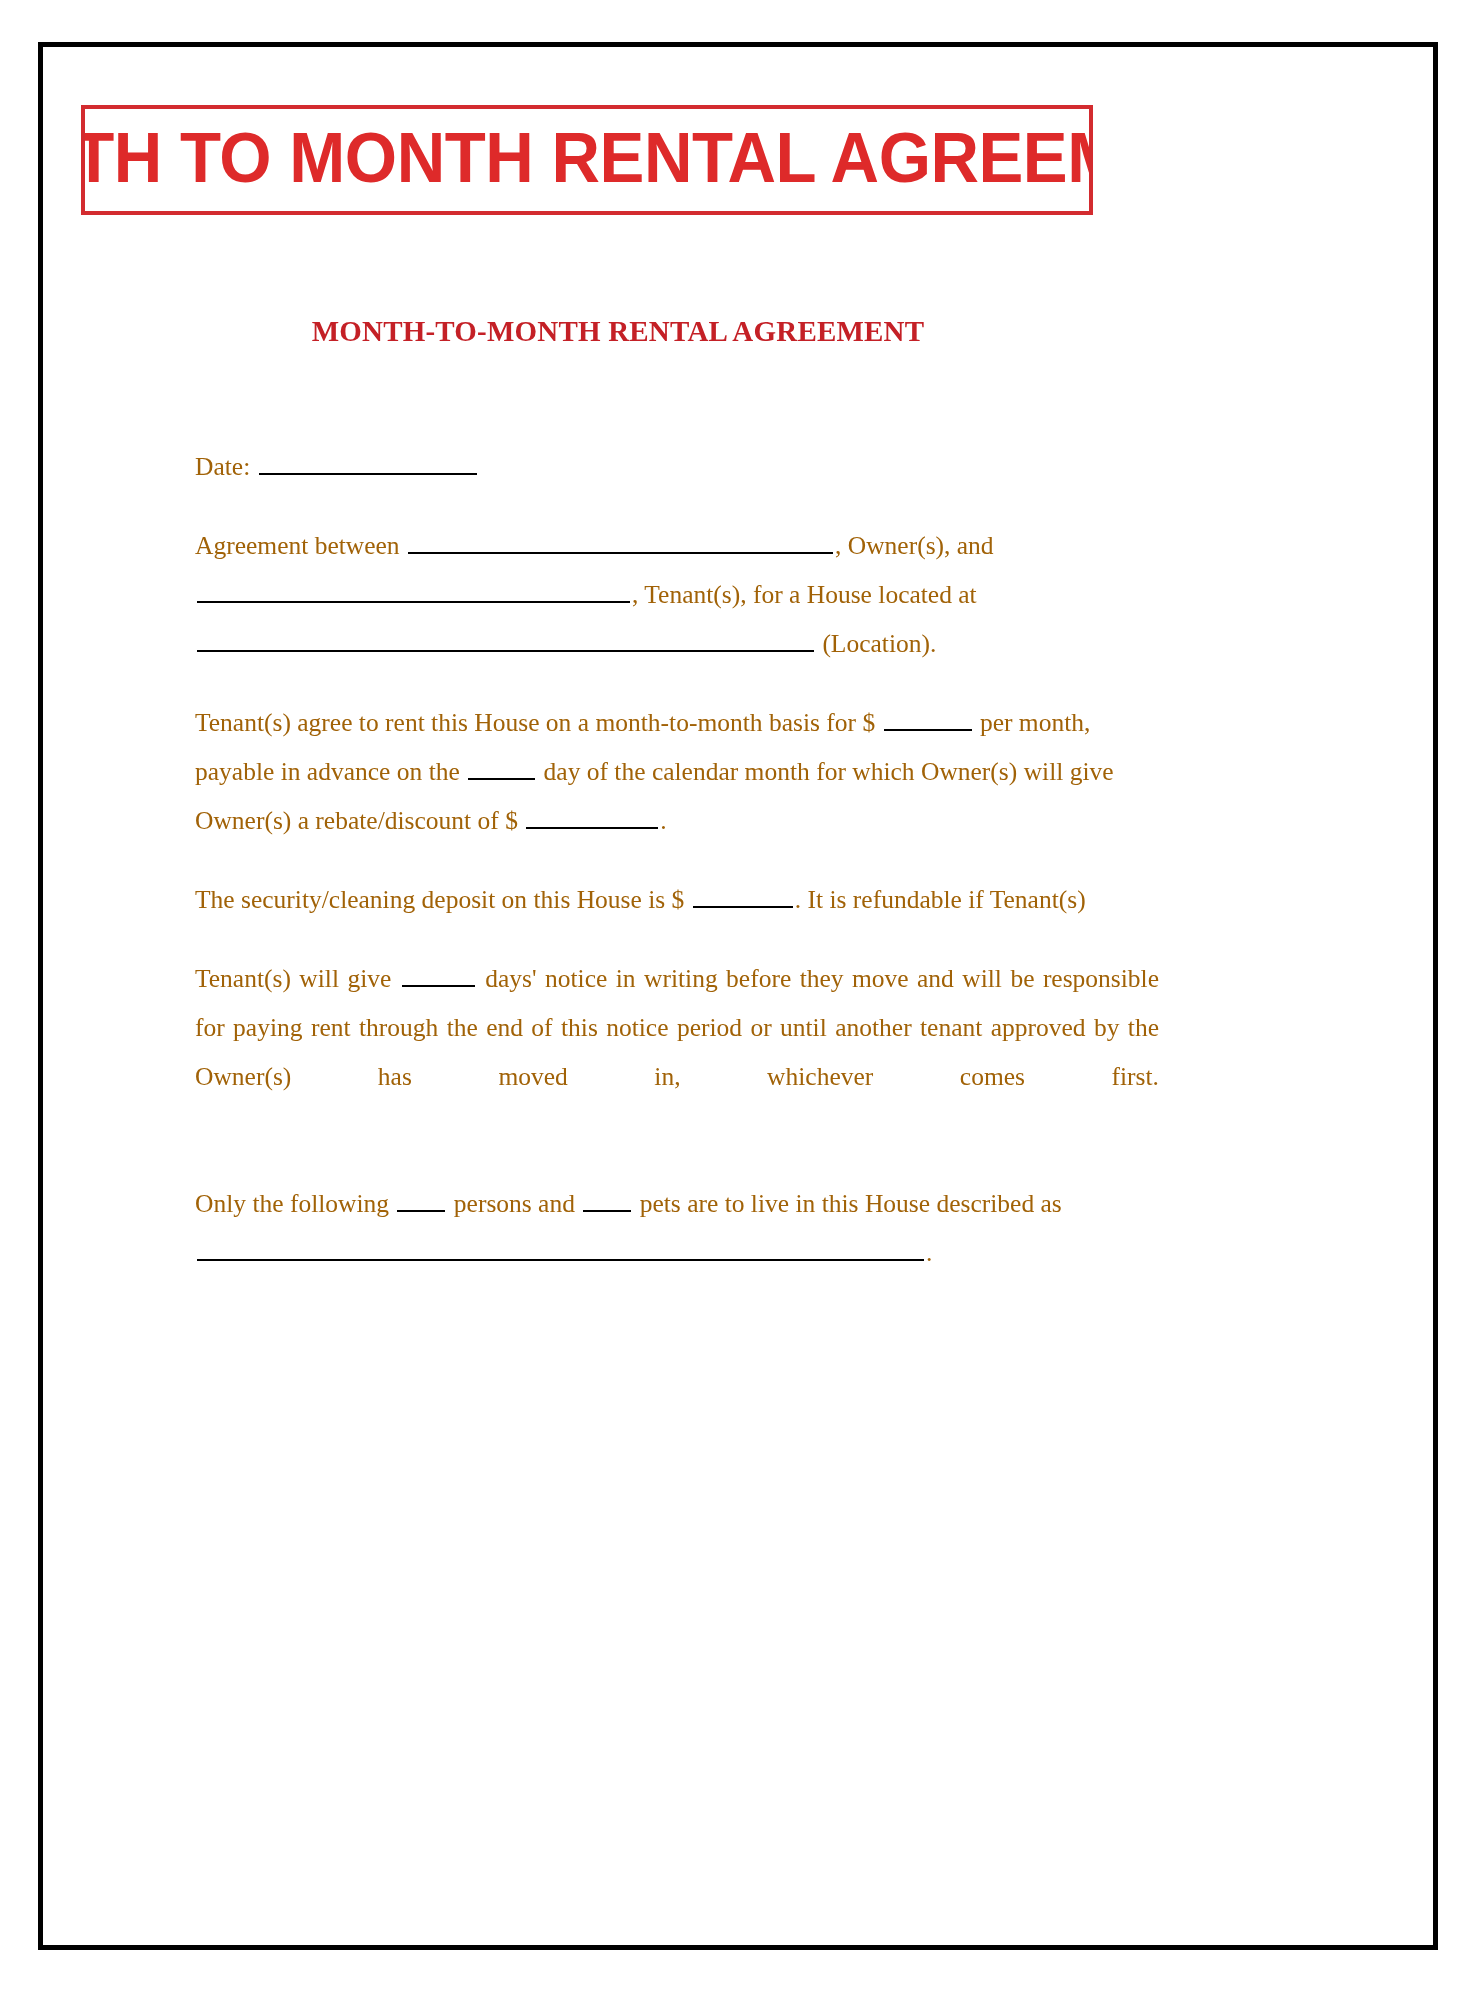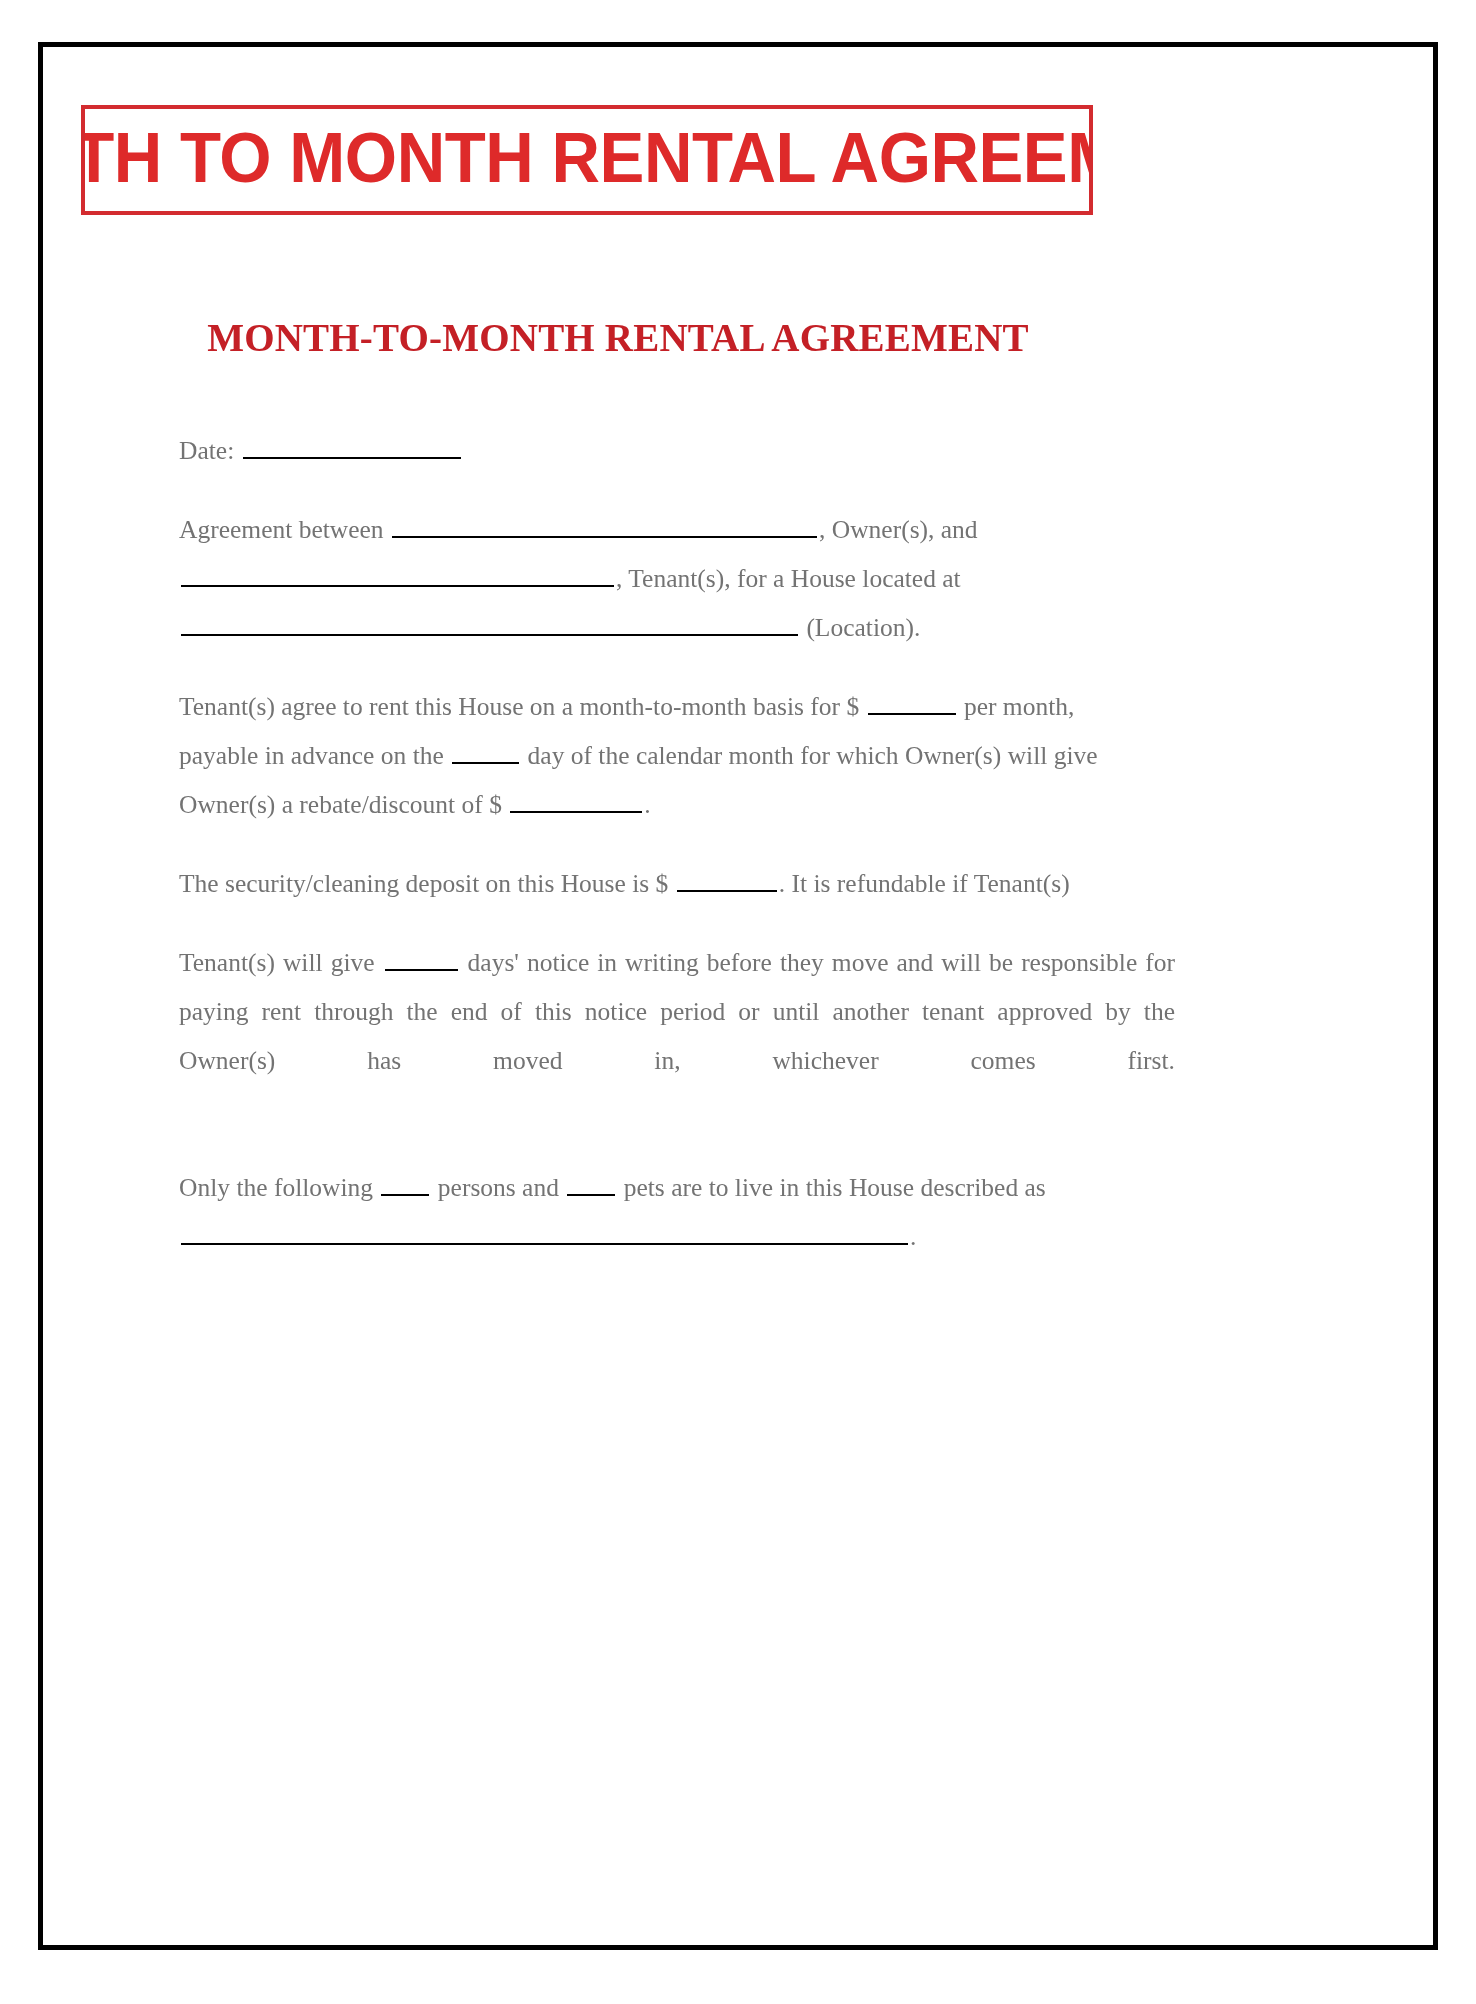--- a/index.html
+++ b/index.html
@@ -71,38 +71,38 @@
 
   
   .subtitle {
     position: absolute;
     left: 0;
     top: 268px;
     width: 1150px;
     text-align: center;
     font-family: "Liberation Serif", "DejaVu Serif", serif;
     font-weight: 700;
-    font-size: 39px;
+    font-size: 29px;
     letter-spacing: 0.2px;
     color: #C42026;
   }
 
   
   .body-wrap {
     position: absolute;
     left: 134px;
     top: 378px;
     width: 1000px;
   }
   .para {
     font-size: 25.5px;
     line-height: 1.92;
-    color: #737373;
+    color: #a16207;
     text-align: left;
-    margin: 2px;
+    margin: 18px;
   }
   .para + .para { margin-top: 30px; }
   .para.nogap { margin-top: 0; }
 
   
   .just {
     text-align: justify;
     text-justify: inter-word;
   }
   .just::after {

